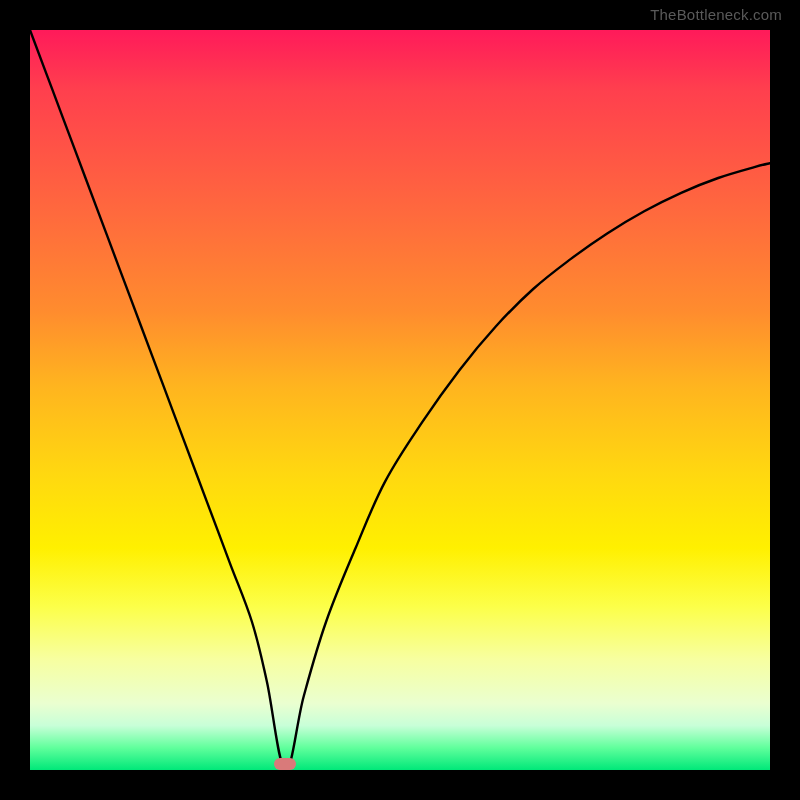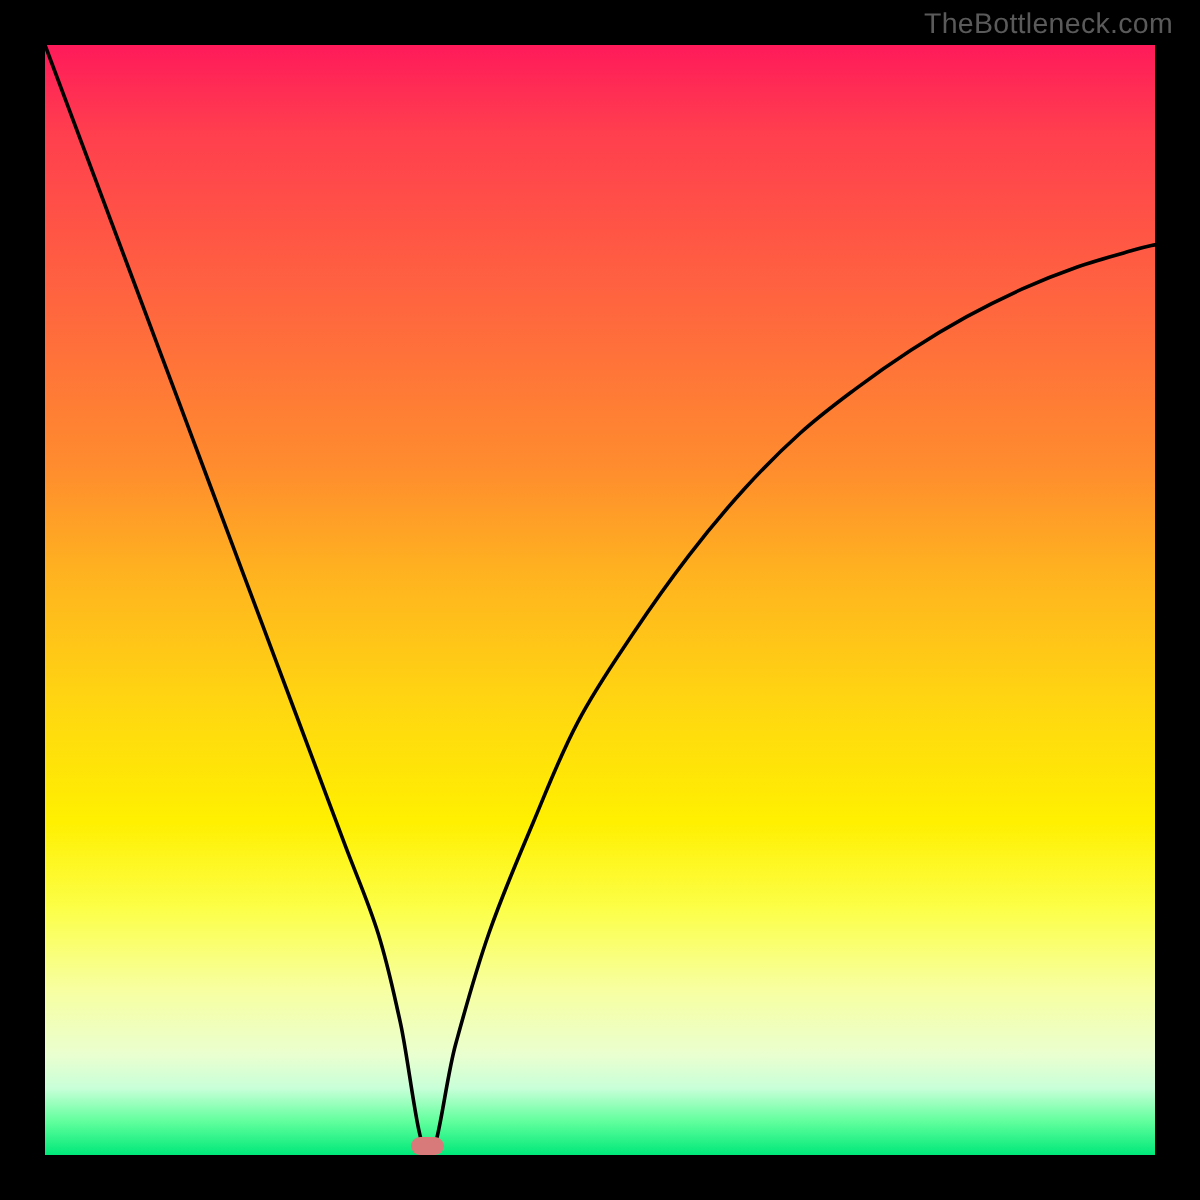--- a/index.html
+++ b/index.html
@@ -31,21 +31,21 @@
       #c8ffd8 94%,
       #60ff9c 97%,
       #00e879 100%
     );
   }
   .watermark {
     position: absolute;
     top: 6px;
     right: 18px;
     color: #5a5a5a;
-    font-size: 19px;
+    font-size: 15px;
     font-weight: 500;
     letter-spacing: 0.2px;
   }
   svg.curve {
     position: absolute;
     left: 0;
     top: 0;
     width: 740px;
     height: 740px;
   }

